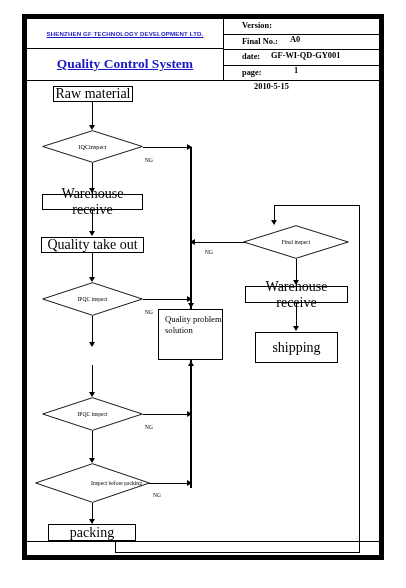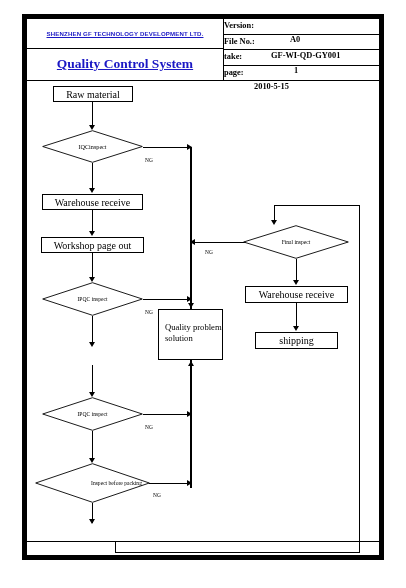--- a/index.html
+++ b/index.html
@@ -81,49 +81,49 @@
   .hr-row{
     position:relative;
     height:15.5px;
     border-bottom:1.5px solid #000;
     box-sizing:border-box;
     font-size:8.4px;font-weight:bold;
     font-family:"Liberation Serif",serif;
     white-space:nowrap;
   }
   .hr-row:last-child{border-bottom:none;}
-  .hr-row .k{position:absolute;left:0;top:2px;text-align:center;}
+  .hr-row .k{position:absolute;left:18px;top:2px;text-align:center;}
   .hr-row .v{position:absolute;top:16px;}
 
   
   .canvas{
     position:absolute;
     left:27px;top:81px;
     width:352px;height:460px;
   }
 
   
   .node{
     position:absolute;
     box-sizing:border-box;
     display:flex;align-items:center;justify-content:center;
     text-align:center;
     background:#fff;
     z-index:5;
   }
   .box{
     border:1px solid #000;
-    font-size:10px;
+    font-size:14px;
     font-family:"Liberation Serif",serif;
     color:#000;
   }
   .box.multiline{
     justify-content:flex-start;
     align-items:flex-start;
-    padding:12px 0 0 6px;
+    padding:4px 0 0 6px;
     text-align:left;
     line-height:11px;
     font-size:8.6px;
   }
 
   
   .diamond{
     position:absolute;
     z-index:5;
   }
@@ -186,25 +186,25 @@
         <span class="doc-title">Quality Control System</span>
       </div>
     </div>
 
     <div class="hdr-right">
       <div class="hr-row">
         <span class="k">Version:</span>
         <span class="v" style="left:66px;">A0</span>
       </div>
       <div class="hr-row">
-        <span class="k">File No.:</span>
+        <span class="k">Final No.:</span>
         <span class="v" style="left:47px;font-family:Liberation Serif, serif;">GF-WI-QD-GY001</span>
       </div>
       <div class="hr-row">
-        <span class="k">take:</span>
+        <span class="k">date:</span>
         <span class="v" style="left:70px;">1</span>
       </div>
       <div class="hr-row">
         <span class="k">page:</span>
         <span class="v" style="left:30px;">2010-5-15</span>
       </div>
     </div>
 
   </div>
 
@@ -227,21 +227,21 @@
     <span class="ng" style="left:118px;top:76px;">NG</span>
 
     <div class="ln v" style="left:65px;top:82px;height:28px;"></div>
     <div class="arrow down" style="left:62px;top:107px;"></div>
 
     <div class="node box" style="left:15px;top:113px;width:101px;height:16px;">Warehouse receive</div>
 
     <div class="ln v" style="left:65px;top:129px;height:24px;"></div>
     <div class="arrow down" style="left:62px;top:150px;"></div>
 
-    <div class="node box" style="left:14px;top:156px;width:103px;height:16px;">Workshop page out</div>
+    <div class="node box" style="left:14px;top:156px;width:103px;height:16px;">Quality take out</div>
 
     <div class="ln v" style="left:65px;top:172px;height:27px;"></div>
     <div class="arrow down" style="left:62px;top:196px;"></div>
 
     <div class="diamond" style="left:15px;top:201px;width:101px;height:34px;">
       <svg width="101" height="34" viewBox="0 0 101 34">
         <polygon points="50.5,0.7 100.3,17 50.5,33.3 0.7,17" fill="#ffffff" stroke="#000000" stroke-width="0.9"></polygon>
       </svg>
       <div class="dlabel">IPQC inspect</div>
     </div>
@@ -278,20 +278,21 @@
       <div class="dlabel" style="padding:0 24px;">Inspect before packing</div>
     </div>
 
     <div class="ln h" style="left:122px;top:402px;width:41px;"></div>
     <div class="arrow right" style="left:160px;top:399px;"></div>
     <span class="ng" style="left:126px;top:411px;">NG</span>
 
     <div class="ln v" style="left:65px;top:422px;height:20px;"></div>
     <div class="arrow down" style="left:62px;top:438px;"></div>
 
+    <div class="node box" style="left:21px;top:443px;width:88px;height:17px;">packing</div>
 
     <div class="ln v" style="left:88px;top:460px;height:12px;"></div>
     <div class="ln h" style="left:88px;top:471px;width:245px;"></div>
     <div class="ln v" style="left:332px;top:124px;height:348px;"></div>
     <div class="ln h" style="left:247px;top:124px;width:86px;"></div>
     <div class="ln v" style="left:247px;top:124px;height:18px;"></div>
     <div class="arrow down" style="left:244px;top:139px;"></div>
 
     <div class="ln v" style="left:163px;top:66px;height:161px;width:1.6px;"></div>
     <div class="ln v" style="left:163px;top:227px;height:180px;width:1.6px;"></div>
@@ -313,19 +314,19 @@
     </div>
 
     <div class="ln v" style="left:269px;top:178px;height:24px;"></div>
     <div class="arrow down" style="left:266px;top:199px;"></div>
 
     <div class="node box" style="left:218px;top:205px;width:103px;height:17px;">Warehouse receive</div>
 
     <div class="ln v" style="left:269px;top:222px;height:26px;"></div>
     <div class="arrow down" style="left:266px;top:245px;"></div>
 
-    <div class="node box" style="left:228px;top:251px;width:83px;height:17px;">shipping</div>
+    <div class="node box" style="left:228px;top:251px;width:83px;height:31px;">shipping</div>
 
   </div>
 
   <div class="footer-row"></div>
 
 </div>
 
 </body></html>

